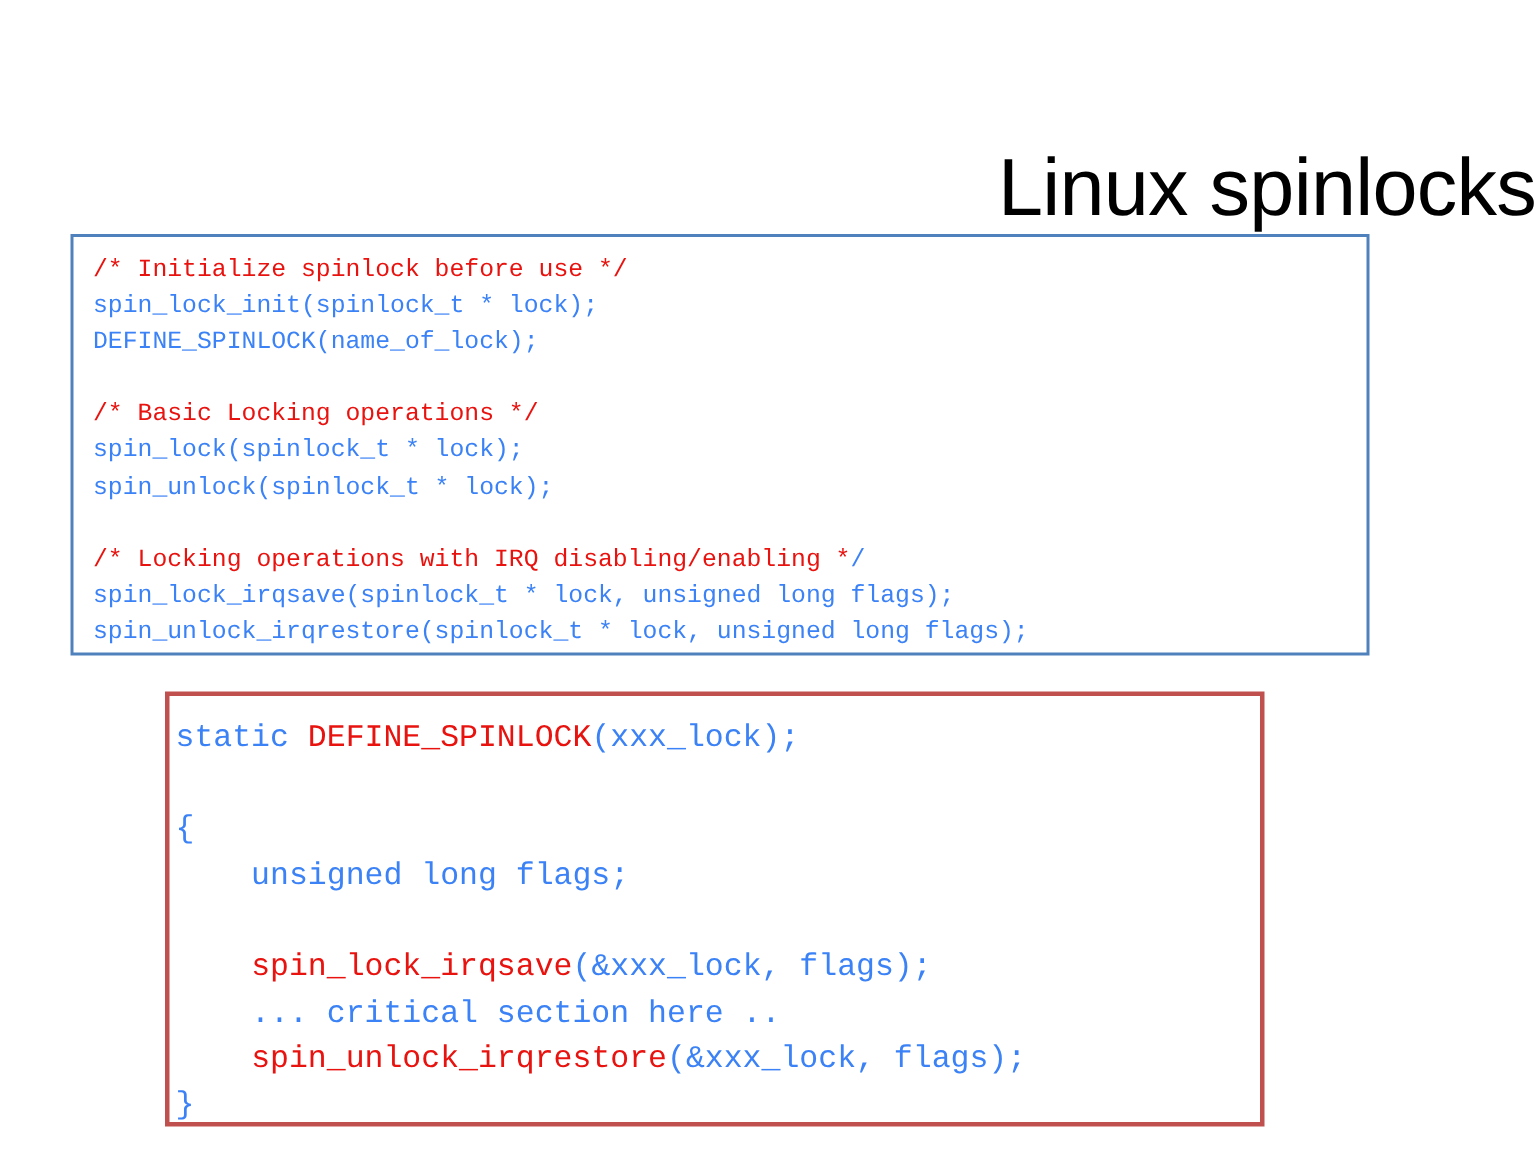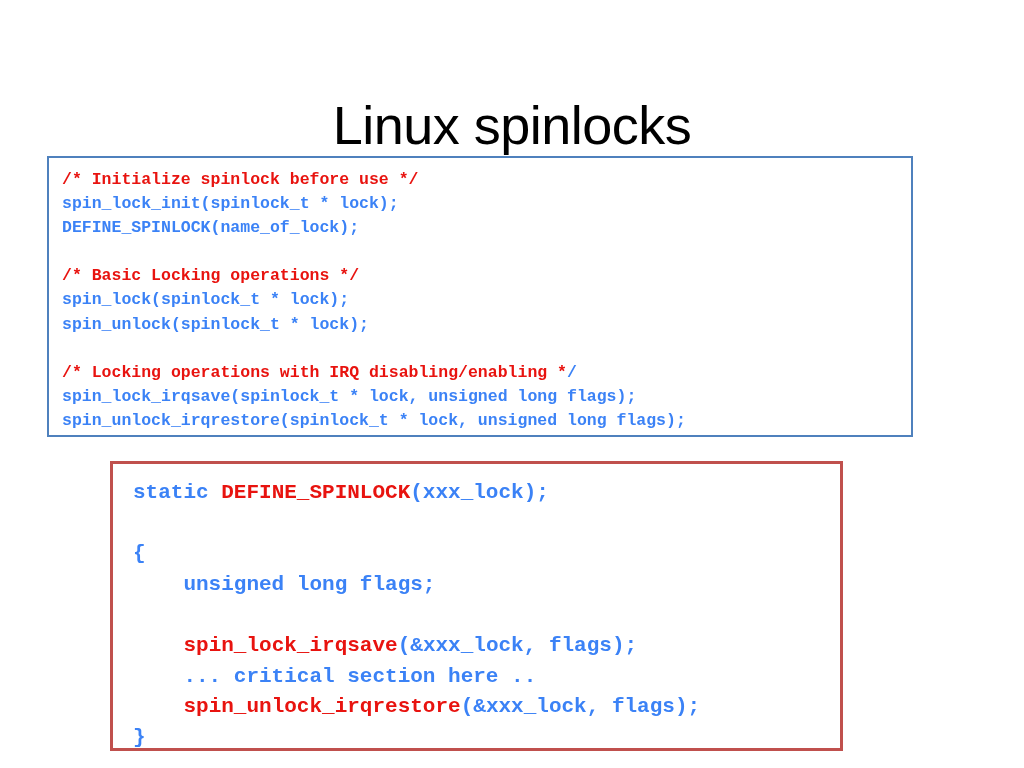--- a/index.html
+++ b/index.html
@@ -13,57 +13,57 @@
     position: relative;
     font-family: "Liberation Sans", sans-serif;
     overflow: hidden;
   }
 
   #slide-title {
     position: absolute;
     left: 0;
     top: 58px;
     width: 1024px;
-    text-align: center;
+    text-align: right;
     font-family: "Liberation Sans", sans-serif;
     font-size: 54px;
     font-weight: 400;
     color: #000000;
     letter-spacing: -0.5px;
     line-height: 62px;
     white-space: nowrap;
   }
 
   .code-box {
     position: absolute;
     background: #ffffff;
     box-sizing: border-box;
     font-family: "Liberation Mono", "DejaVu Sans Mono", monospace;
-    font-weight: bold;
+    font-weight: normal;
     white-space: pre;
   }
 
   #api-box {
     left: 47px;
     top: 156px;
     width: 866px;
     height: 281px;
     border: 2px solid #4f81bd;
     padding: 10px 0 0 13px;
     font-size: 16.5px;
     line-height: 24.1px;
   }
 
   #usage-box {
     left: 110px;
     top: 461px;
     width: 733px;
     height: 290px;
     border: 3px solid #c0504d;
-    padding: 14px 0 0 20px;
+    padding: 14px 0 0 4px;
     font-size: 21px;
     line-height: 30.6px;
   }
 
   .ln {
     display: block;
     height: auto;
   }
   .blank {
     display: block;

